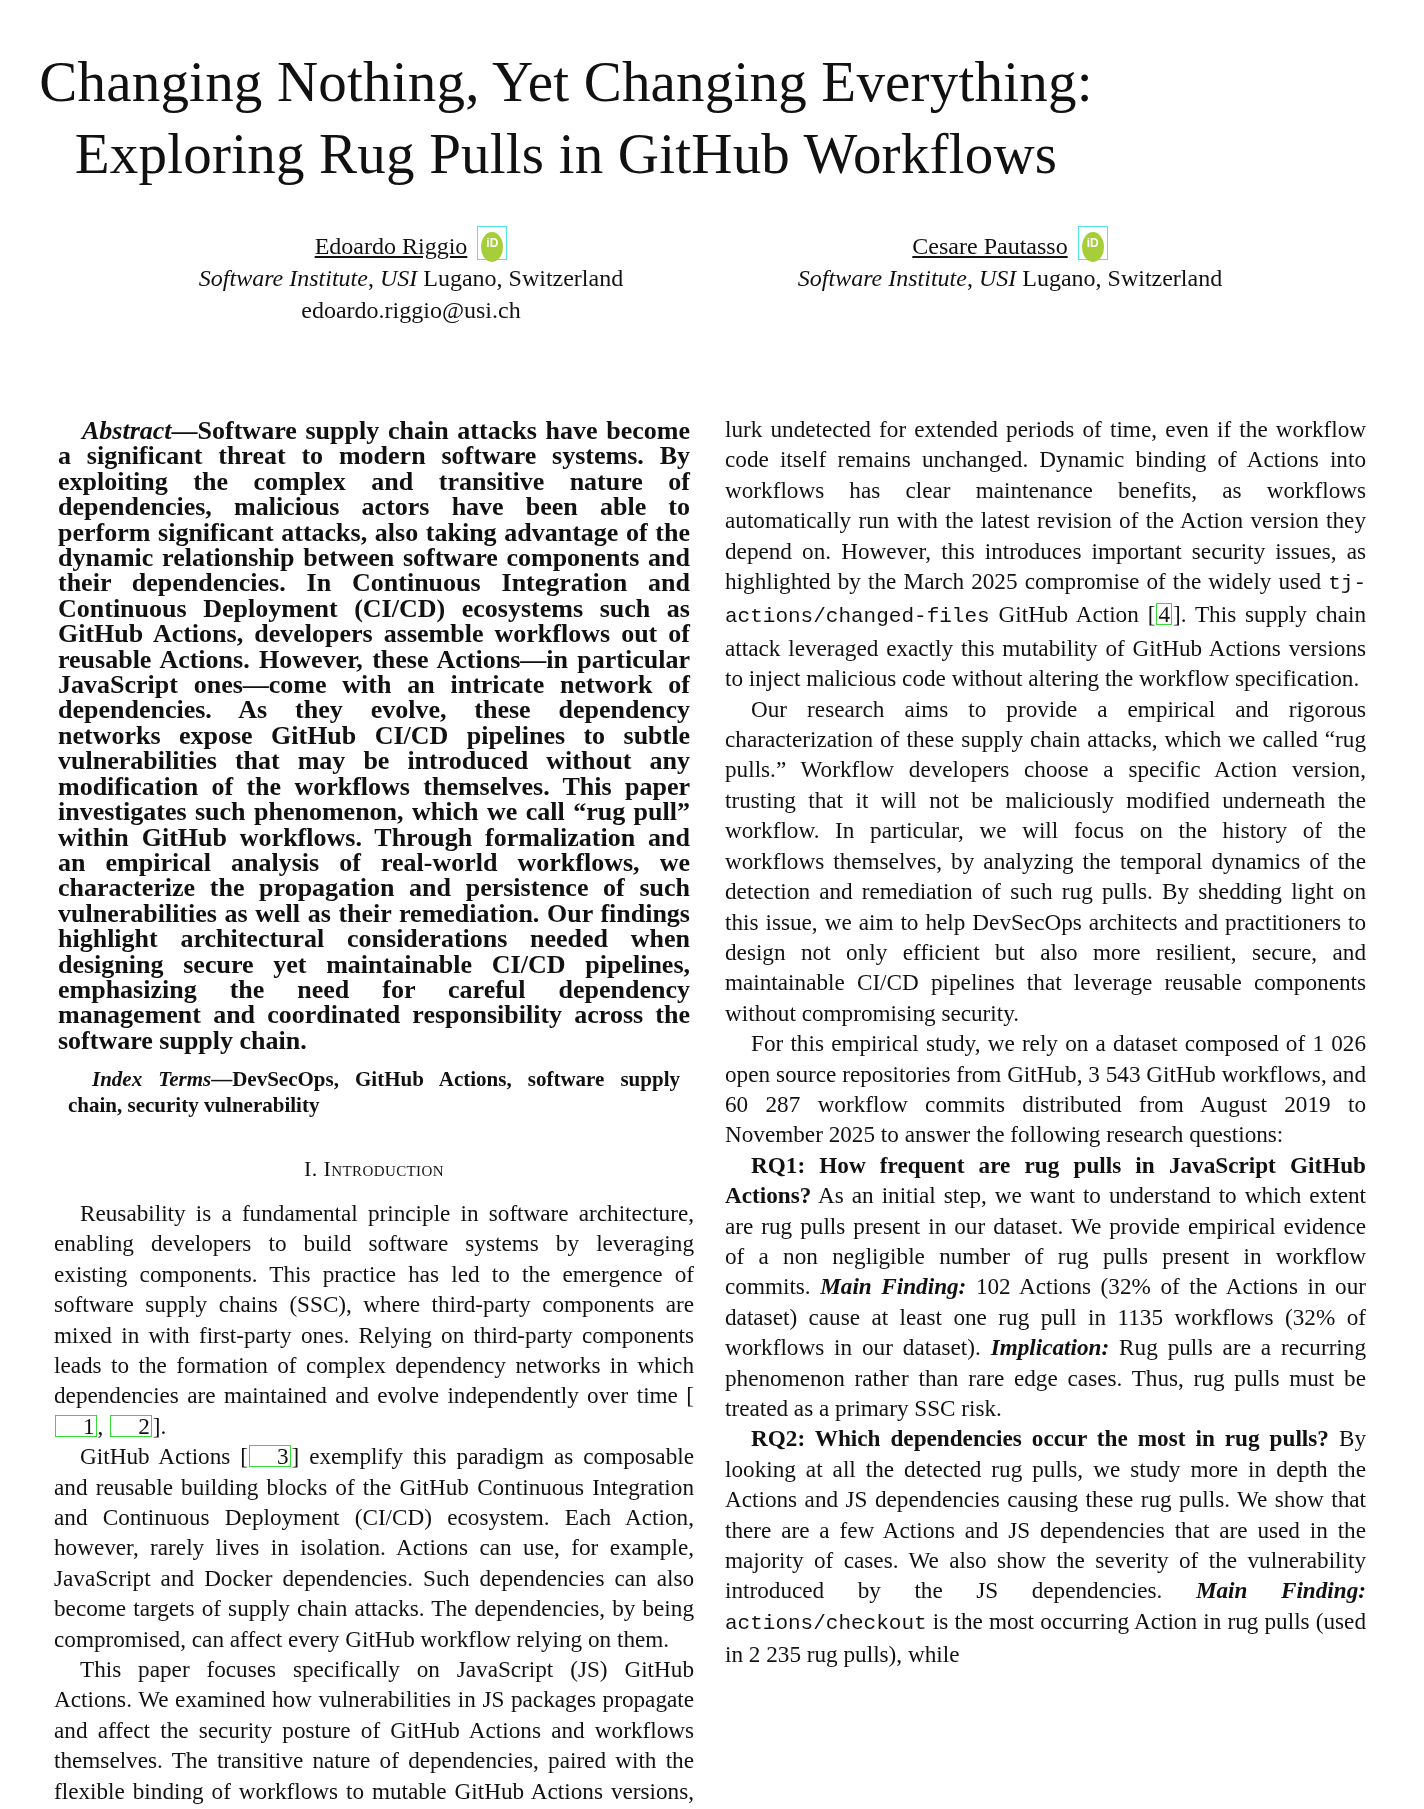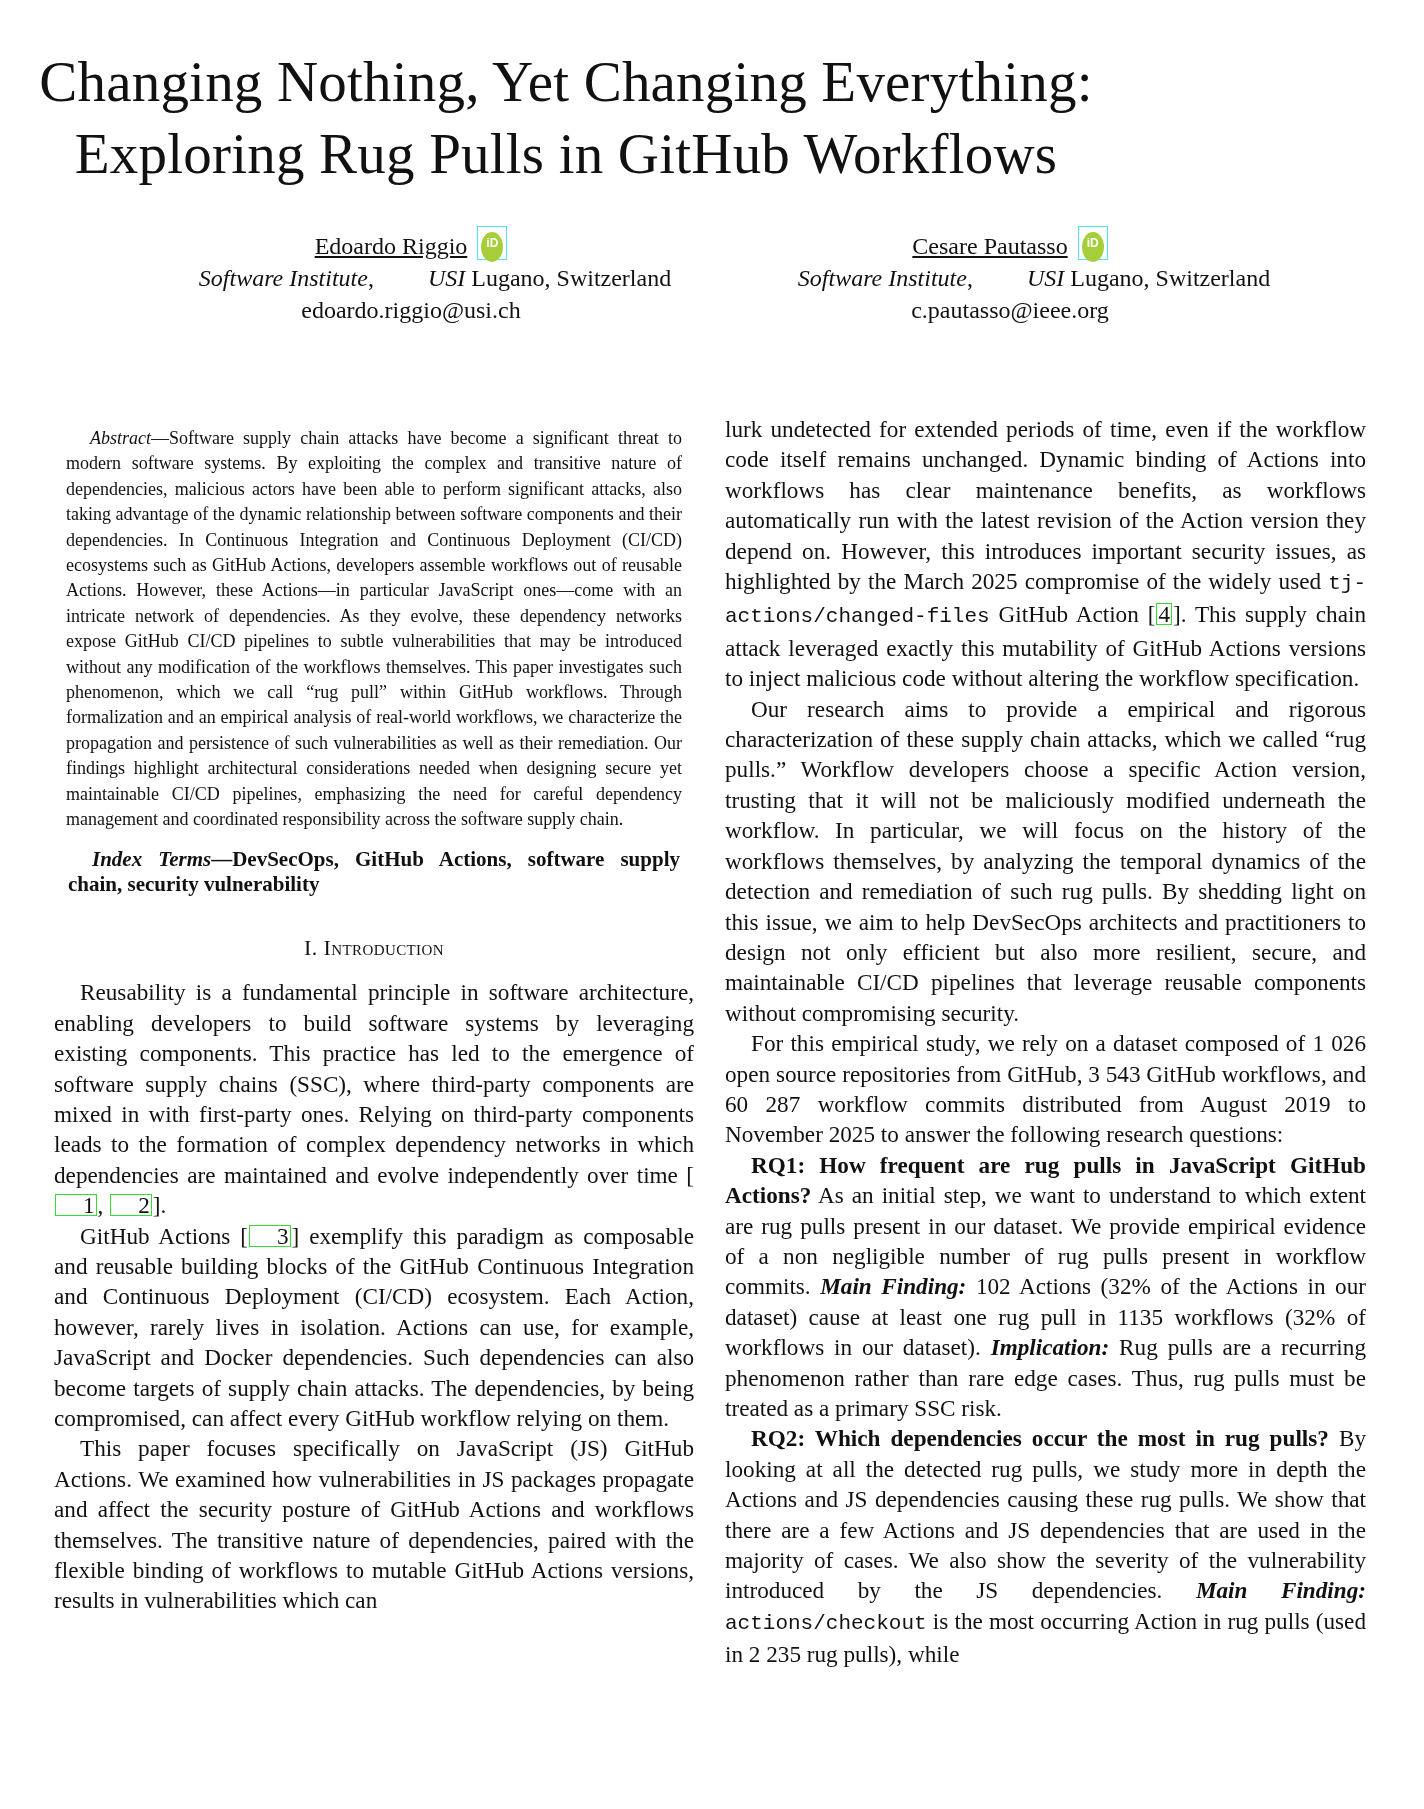--- a/index.html
+++ b/index.html
@@ -21,29 +21,29 @@
   .author .name { display: inline-block; text-decoration: underline; }
   .orcid {
     display: inline-block; width: 30px; height: 34px; vertical-align: -6px;
     margin-left: 4px; border: 1px solid #4fe3f0; box-sizing: border-box; position: relative;
   }
   .orcid span {
     position: absolute; left: 3px; top: 5px; width: 22px; height: 30px; border-radius: 50%;
     background: #a6ce39; color: #fff; font-family: "Liberation Sans", sans-serif;
     font-size: 12px; line-height: 22px; text-align: center; font-weight: bold;
   }
-  .affil em { font-style: italic; margin-left: 48px; }
+  .affil em { font-style: italic; }
   .col {
     position: absolute; top: 414px; width: 640px; text-align: justify;
     hyphens: manual;
   }
   .col.left { left: 54px; }
   .col.right { left: 725px; width: 641px; }
   .abstract {
-    font-weight: normal; font-size: 18px; line-height: 25.4px; margin: 12px;
+    font-weight: bold; font-size: 26px; line-height: 25.4px; margin: 4px;
     text-indent: 24px;
   }
   .abstract em, .index em { font-style: italic; }
   .index {
     font-weight: bold; font-size: 21px; line-height: 25.4px; margin: 14px;
     text-indent: 24px;
   }
   .section-heading {
     text-align: center; font-size: 22px; line-height: 30px; margin: 36px 0 14px 0;
     font-variant: small-caps; letter-spacing: 0.4px; font-weight: normal;
@@ -76,21 +76,20 @@
   <div class="affil"><em>Software Institute</em><span>, </span><em>USI</em><span> Lugano, Switzerland</span></div>
   <div>edoardo.riggio@usi.ch</div>
 </div>
 
 <div class="author a2">
   <div>
     <span class="name">Cesare Pautasso</span>
     <a class="orcid"><span>iD</span></a>
   </div>
   <div class="affil"><em>Software Institute</em><span>, </span><em>USI</em><span> Lugano, Switzerland</span></div>
-  <div>c.pautasso@ieee.org</div>
 </div>
 
 <div class="col left">
   <p class="abstract"><em>Abstract</em><span>—</span><span>Software supply chain attacks have become a significant threat to modern software systems. By exploiting the complex and transitive nature of dependencies, malicious actors have been able to perform significant attacks, also taking advantage of the dynamic relationship between software components and their dependencies. In Continuous Integration and Continuous Deployment (CI/CD) ecosystems such as GitHub Actions, developers assemble workflows out of reusable Actions. However, these Actions—in particular JavaScript ones—come with an intricate network of dependencies. As they evolve, these dependency networks expose GitHub CI/CD pipelines to subtle vulnerabilities that may be introduced without any modification of the workflows themselves. This paper investigates such phenomenon, which we call “rug pull” within GitHub workflows. Through formalization and an empirical analysis of real-world workflows, we characterize the propagation and persistence of such vulnerabilities as well as their remediation. Our findings highlight architectural considerations needed when designing secure yet maintainable CI/CD pipelines, emphasizing the need for careful dependency management and coordinated responsibility across the software supply chain.</span></p>
   <p class="index"><em>Index Terms</em><span>—</span><span>DevSecOps, GitHub Actions, software supply chain, security vulnerability</span></p>
 
   <h2 class="section-heading">I. Introduction</h2>
 
   <p class="body"><span>Reusability is a fundamental principle in software architecture, enabling developers to build software systems by leveraging existing components. This practice has led to the emergence of software supply chains (SSC), where third-party components are mixed in with first-party ones. Relying on third-party components leads to the formation of complex dependency networks in which dependencies are maintained and evolve independently over time [</span><a class="cite">1</a><span>, </span><a class="cite">2</a><span>].</span></p>
 

